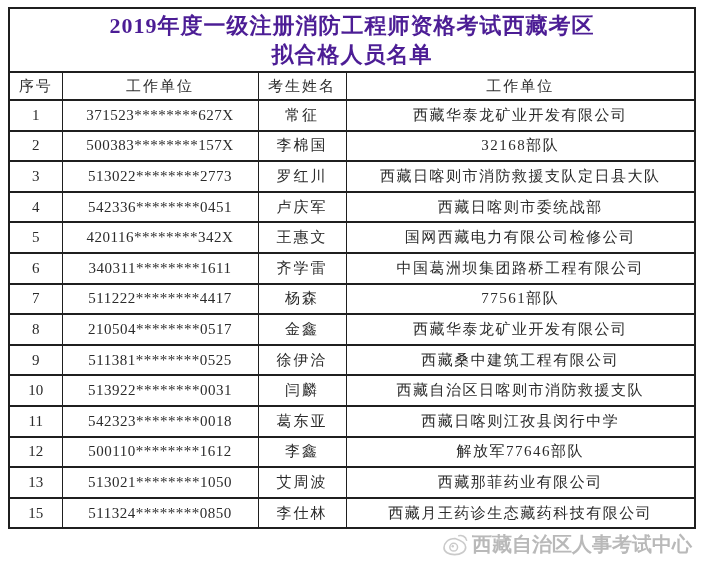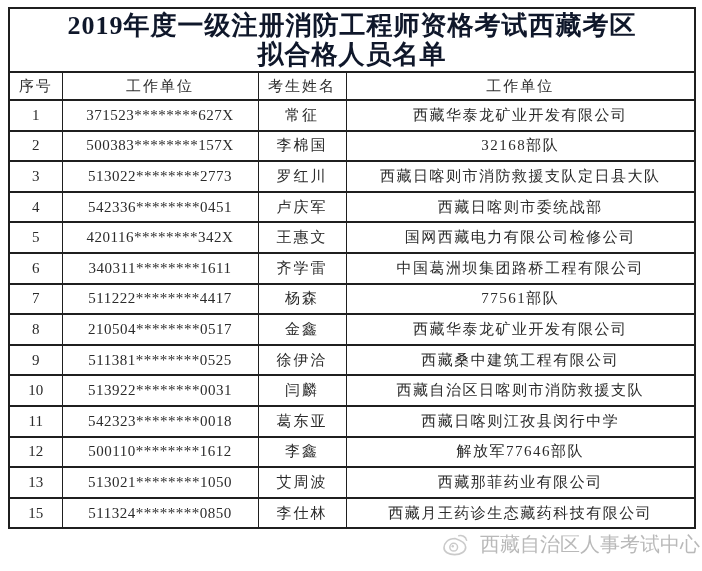--- a/index.html
+++ b/index.html
@@ -21,33 +21,34 @@
     overflow:hidden;white-space:nowrap;
   }
   .doc-table .outer-l{border-left-width:2px;}
   .doc-table .outer-r{border-right-width:2px;}
   .col-no{width:53px;}
   .col-id{width:196px;}
   .col-name{width:88px;}
   .col-org{width:349px;}
   .title-cell{height:62px;}
   .title-line{
-    font-size:26px;font-weight:bold;letter-spacing:1px;
-    line-height:29px;color:#0f172a;
+    font-size:22px;font-weight:bold;letter-spacing:1px;
+    line-height:29px;color:#4c1d95;
   }
   .header-row th{height:26px;font-size:15px;letter-spacing:2px;color:#303030;margin-top:28px;}
   .body-row td{height:28.6px;font-size:15px;}
   .cell-no{font-size:15px;}
   .cell-id{font-size:15.5px;letter-spacing:0.5px;}
   .cell-name{letter-spacing:2px;}
   .cell-org{letter-spacing:1.5px;font-family:Liberation Serif, serif;}
   .watermark{
     position:absolute;left:443px;top:529px;height:30px;
-    display:flex;align-items:center;gap:11px;
+    display:flex;align-items:center;gap:3px;
     pointer-events:none;
+    font-weight:bold;
   }
   .watermark-text{
     font-size:20px;line-height:30px;letter-spacing:0px;
     color:rgba(173,173,173,0.85);
     text-shadow:0 0 1px rgba(255,255,255,0.7);
     font-family:"Liberation Sans","DejaVu Sans",sans-serif;
     white-space:nowrap;
   }
   .weibo-icon{width:26px;height:24px;flex:0 0 auto;opacity:0.75;}
 </style>

